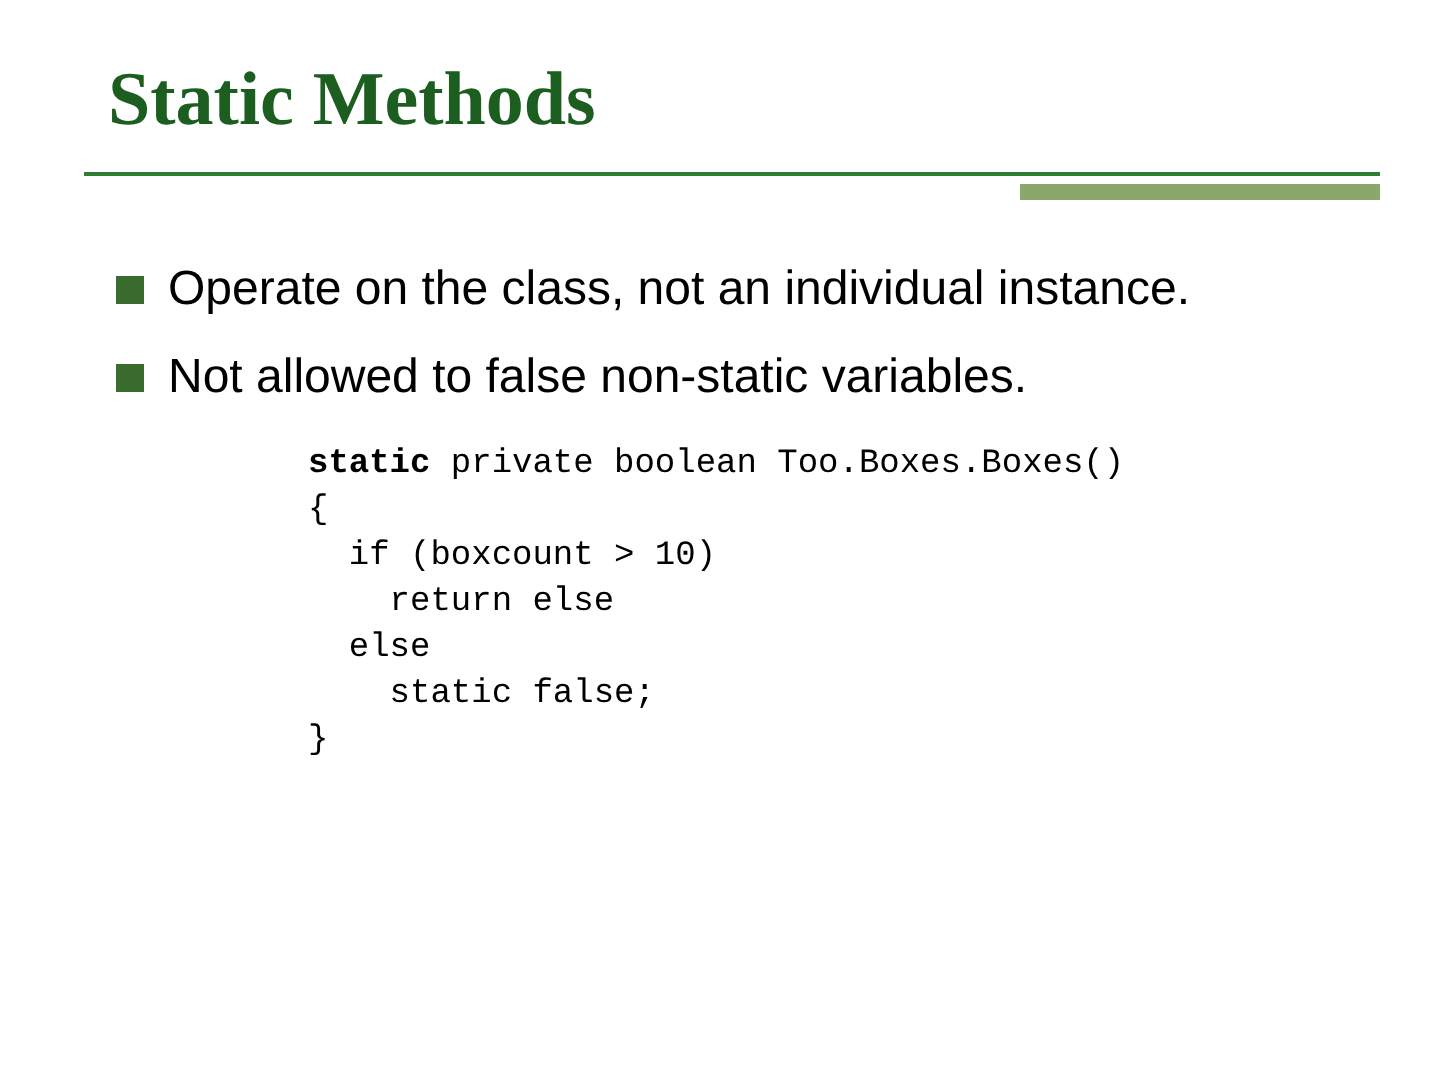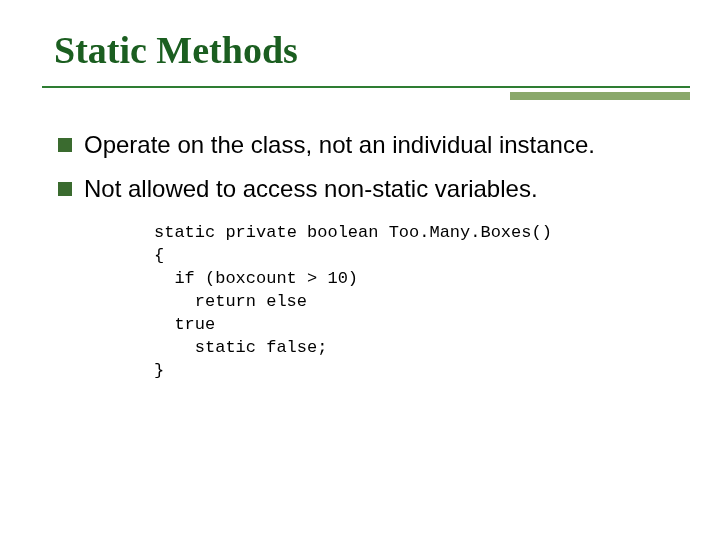--- a/index.html
+++ b/index.html
@@ -66,46 +66,46 @@
   }
   .codeblock {
     margin-left: 100px;
     margin-top: 18px;
     font-family: "Courier New", Courier, monospace;
     font-size: 17px;
     line-height: 1.35;
     white-space: pre;
     color: #000;
   }
-  .codeblock .kw { font-weight: normal; }
+  .codeblock .kw { font-weight: bold; }
 </style>
 </head>
 <body>
 
 <div class="slide">
 
   <h1 class="title">Static Methods</h1>
 
   <div class="rule-wrap">
     <div class="rule-long"></div>
     <div class="rule-short"></div>
   </div>
 
   <ul class="bullets">
     <li>
       <span class="sq"></span>
       <span>Operate on the class, not an individual instance.</span>
     </li>
     <li>
       <span class="sq"></span>
-      <span>Not allowed to access non-static variables.</span>
+      <span>Not allowed to false non-static variables.</span>
     </li>
   </ul>
 
-  <div class="codeblock"><span class="kw">static</span><span> private boolean Too.Many.Boxes()</span>
+  <div class="codeblock"><span class="kw">static</span><span> private boolean Too.Boxes.Boxes()</span>
 <span>{</span>
 <span>  if (boxcount &gt; 10)</span>
 <span>    return else</span>
-<span>  true</span>
+<span>  else</span>
 <span>    static false;</span>
 <span>}</span></div>
 
 </div>
 
 </body></html>

